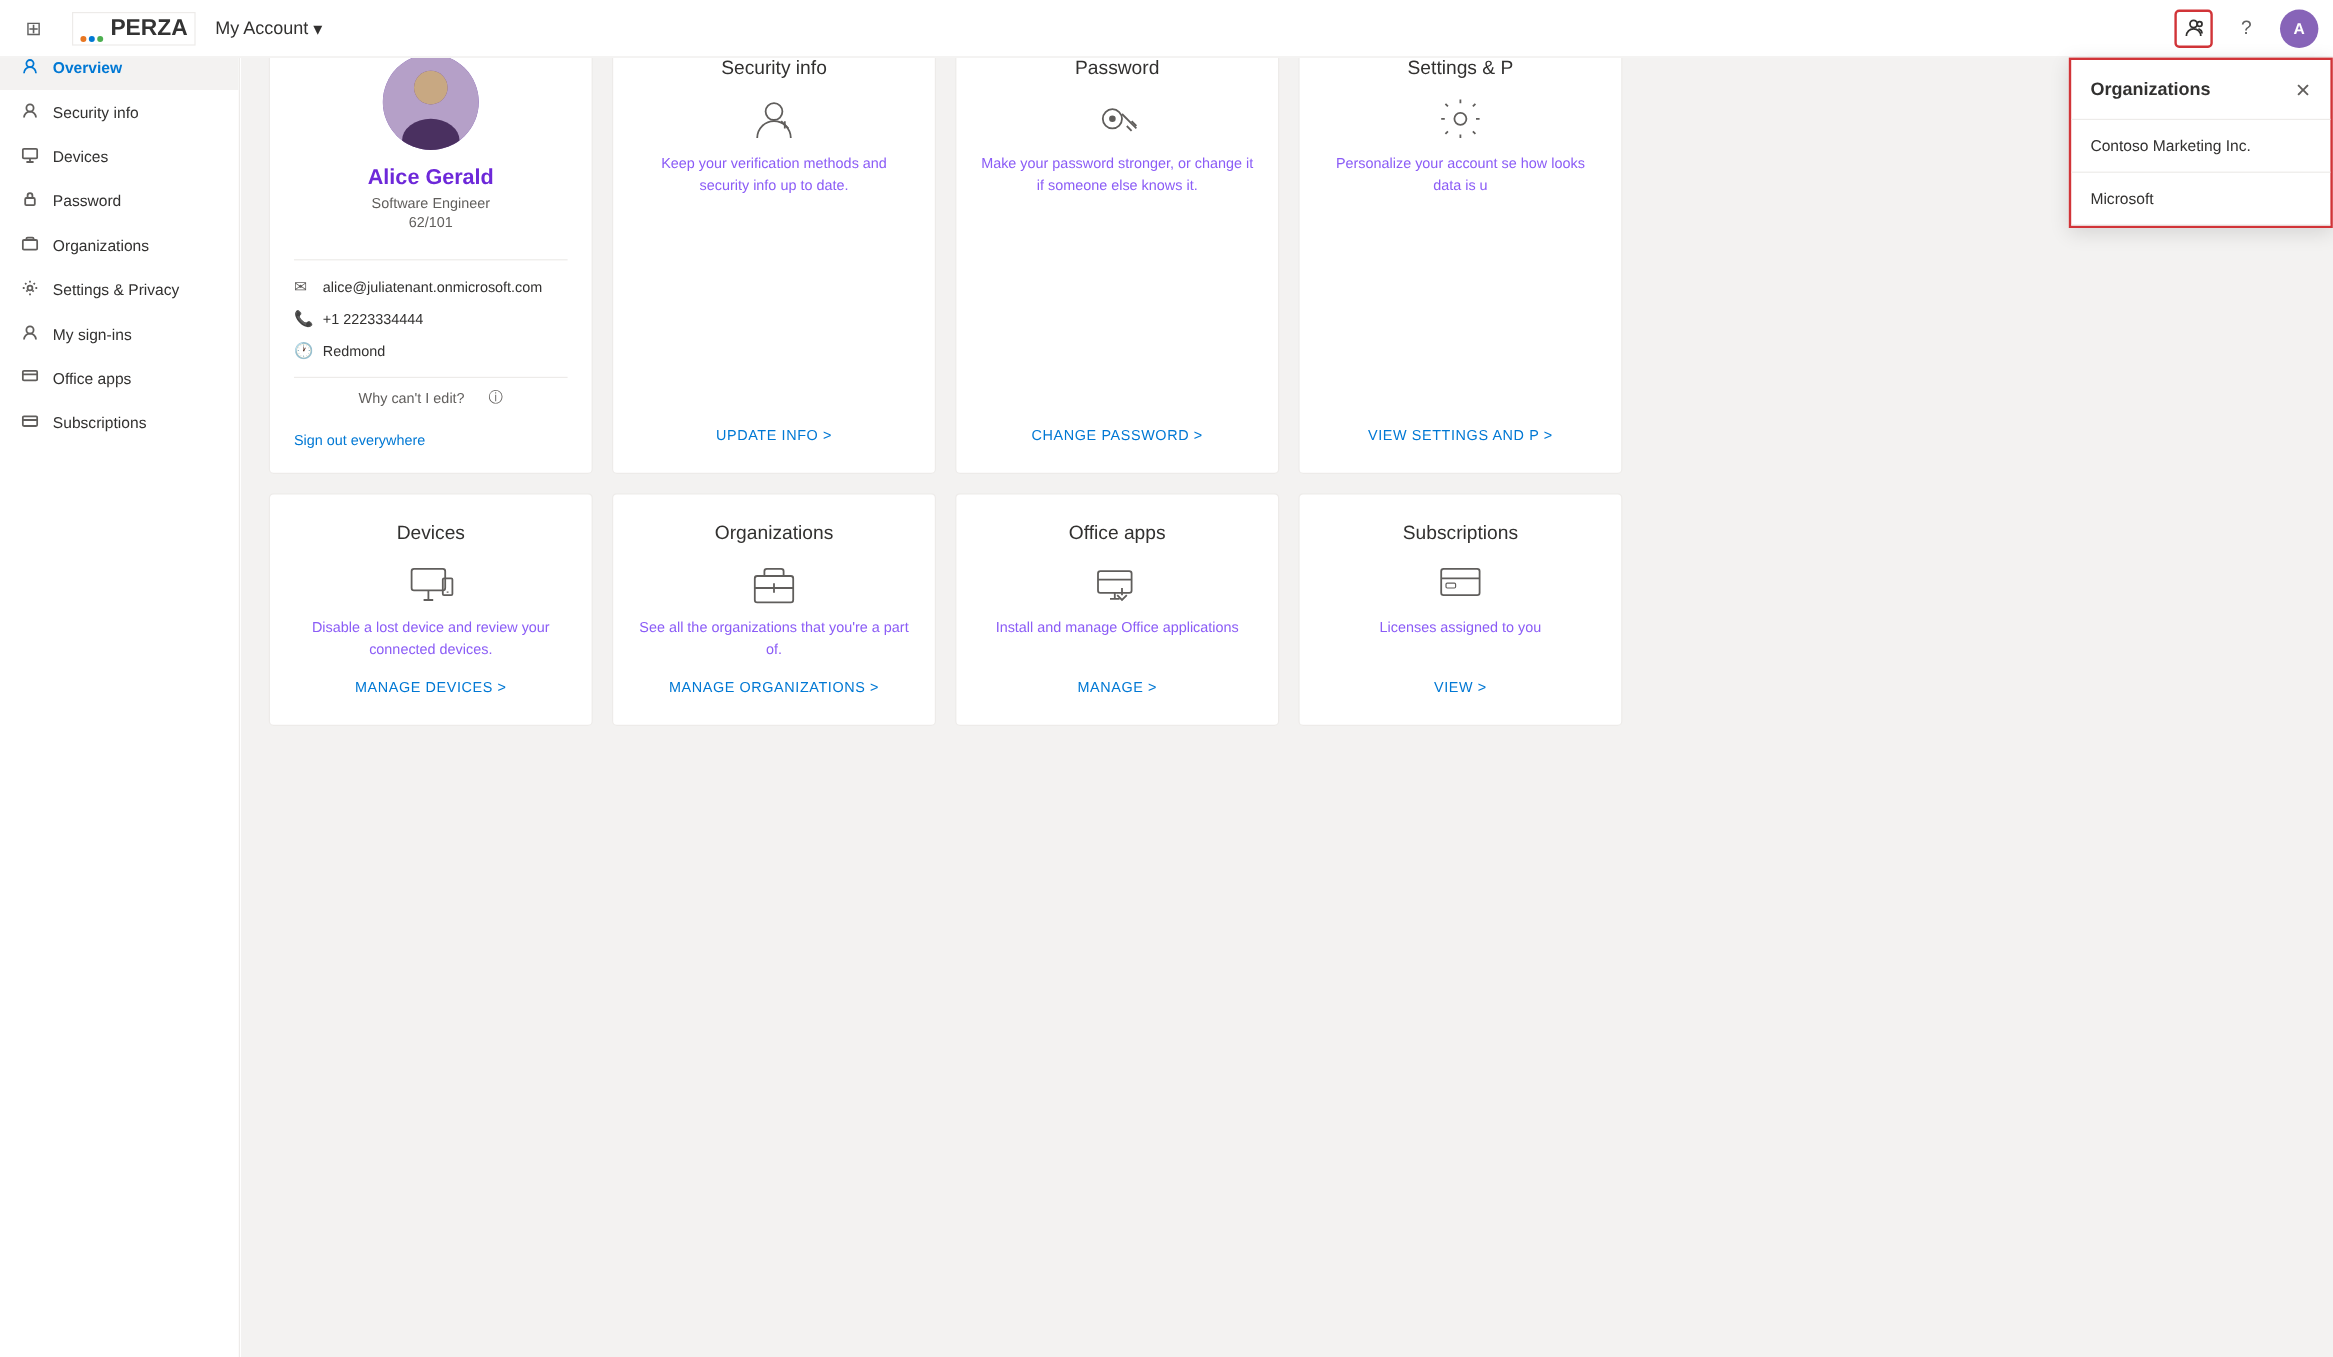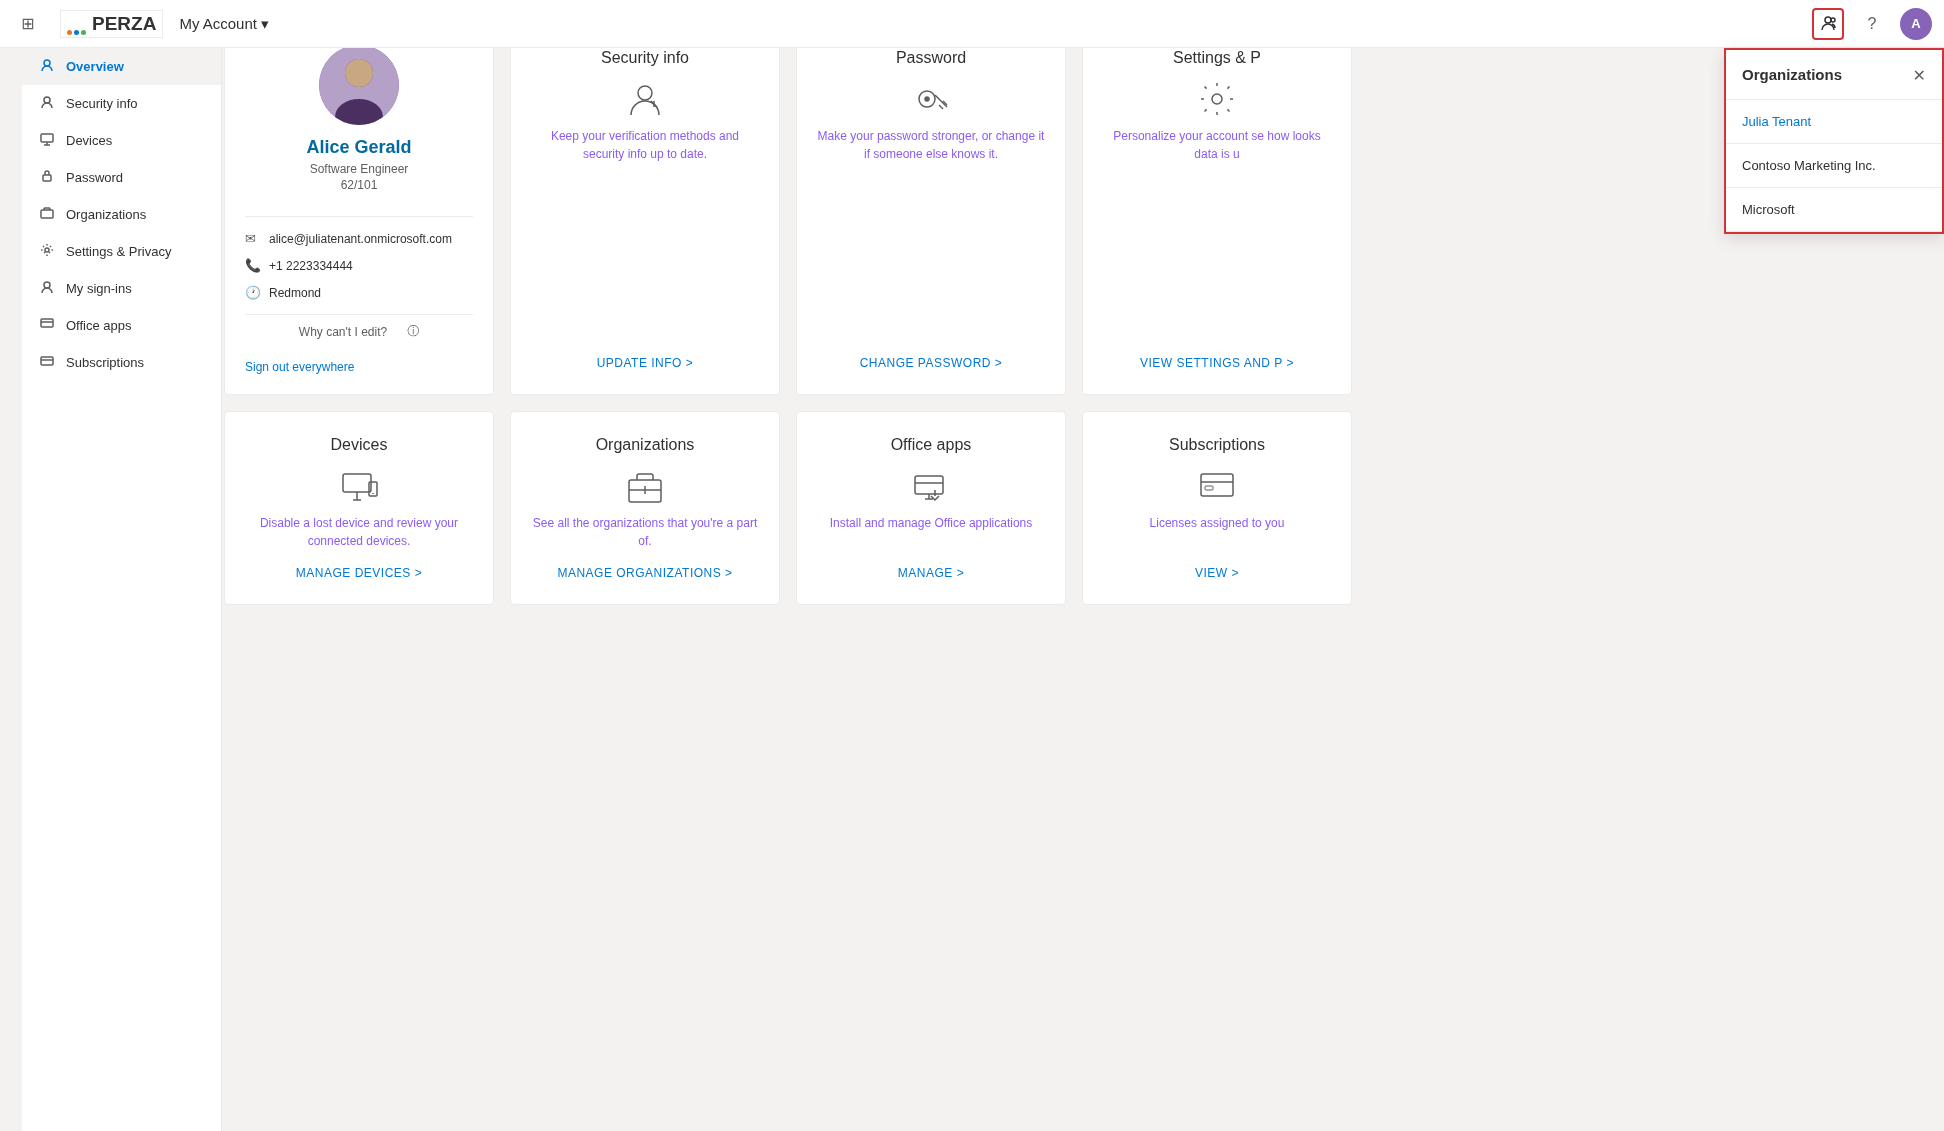--- a/index.html
+++ b/index.html
@@ -36,21 +36,21 @@
     }
     .avatar-circle {
       width: 32px; height: 32px; border-radius: 50%; background: #8764b8;
       display: flex; align-items: center; justify-content: center;
       color: #fff; font-size: 13px; font-weight: 600; cursor: pointer;
     }
 
     
     .sidebar {
       width: 200px; background: #fff; border-right: 1px solid #edebe9;
-      padding-top: 8px; flex-shrink: 0; position: fixed; top: 40px; bottom: 0; overflow-y: auto; margin-left: 22px;
+      padding-top: 8px; flex-shrink: 0; position: fixed; top: 30px; bottom: 0; overflow-y: auto;
     }
     .sidebar-item {
       display: flex; align-items: center; gap: 10px;
       padding: 10px 16px; cursor: pointer; color: #323130;
       font-size: 13px; text-decoration: none;
     }
     .sidebar-item.active { background: #f3f2f1; color: #0078d4; font-weight: 600; }
     .sidebar-item .nav-icon { font-size: 14px; color: #605e5c; width: 18px; text-align: center; }
     .sidebar-item.active .nav-icon { color: #0078d4; }
 
@@ -69,21 +69,21 @@
       background: #fff; border: 1px solid #edebe9; border-radius: 4px;
       padding: 20px; display: flex; flex-direction: column; align-items: center;
       grid-row: span 1;
     }
     .profile-avatar {
       width: 80px; height: 80px; border-radius: 50%; background: #8764b8;
       margin-bottom: 12px; overflow: hidden;
       display: flex; align-items: center; justify-content: center;
     }
     .profile-avatar svg { width: 80px; height: 80px; }
-    .profile-name { font-size: 18px; font-weight: 600; color: #0369a1; margin-bottom: 4px; text-align: center; }
+    .profile-name { font-size: 18px; font-weight: 600; color: #6d28d9; margin-bottom: 4px; text-align: center; }
     .profile-title { font-size: 12px; color: #605e5c; margin-bottom: 2px; }
     .profile-id { font-size: 12px; color: #605e5c; margin-bottom: 16px; }
     .profile-divider { width: 100%; border: none; border-top: 1px solid #edebe9; margin: 8px 0; }
     .profile-info { width: 100%; }
     .profile-info-row {
       display: flex; align-items: center; gap: 8px;
       padding: 6px 0; font-size: 12px; color: #323130;
     }
     .profile-info-icon { font-size: 13px; color: #605e5c; width: 16px; }
     .profile-edit-link {
@@ -397,22 +397,19 @@
     </div>
 
   </div>
 </main>
 
 <div class="org-panel">
   <div class="org-panel-header">
     <button class="org-panel-close">✕</button>
     <span>Organizations</span>
   </div>
-  <div class="org-panel-item active-org-item">
-    <span>Julia Tenant</span>
-  </div>
   <div class="org-panel-item">
     <span>Contoso Marketing Inc.</span>
   </div>
   <div class="org-panel-item">
     <span>Microsoft</span>
   </div>
 </div>
 
 </body></html>

